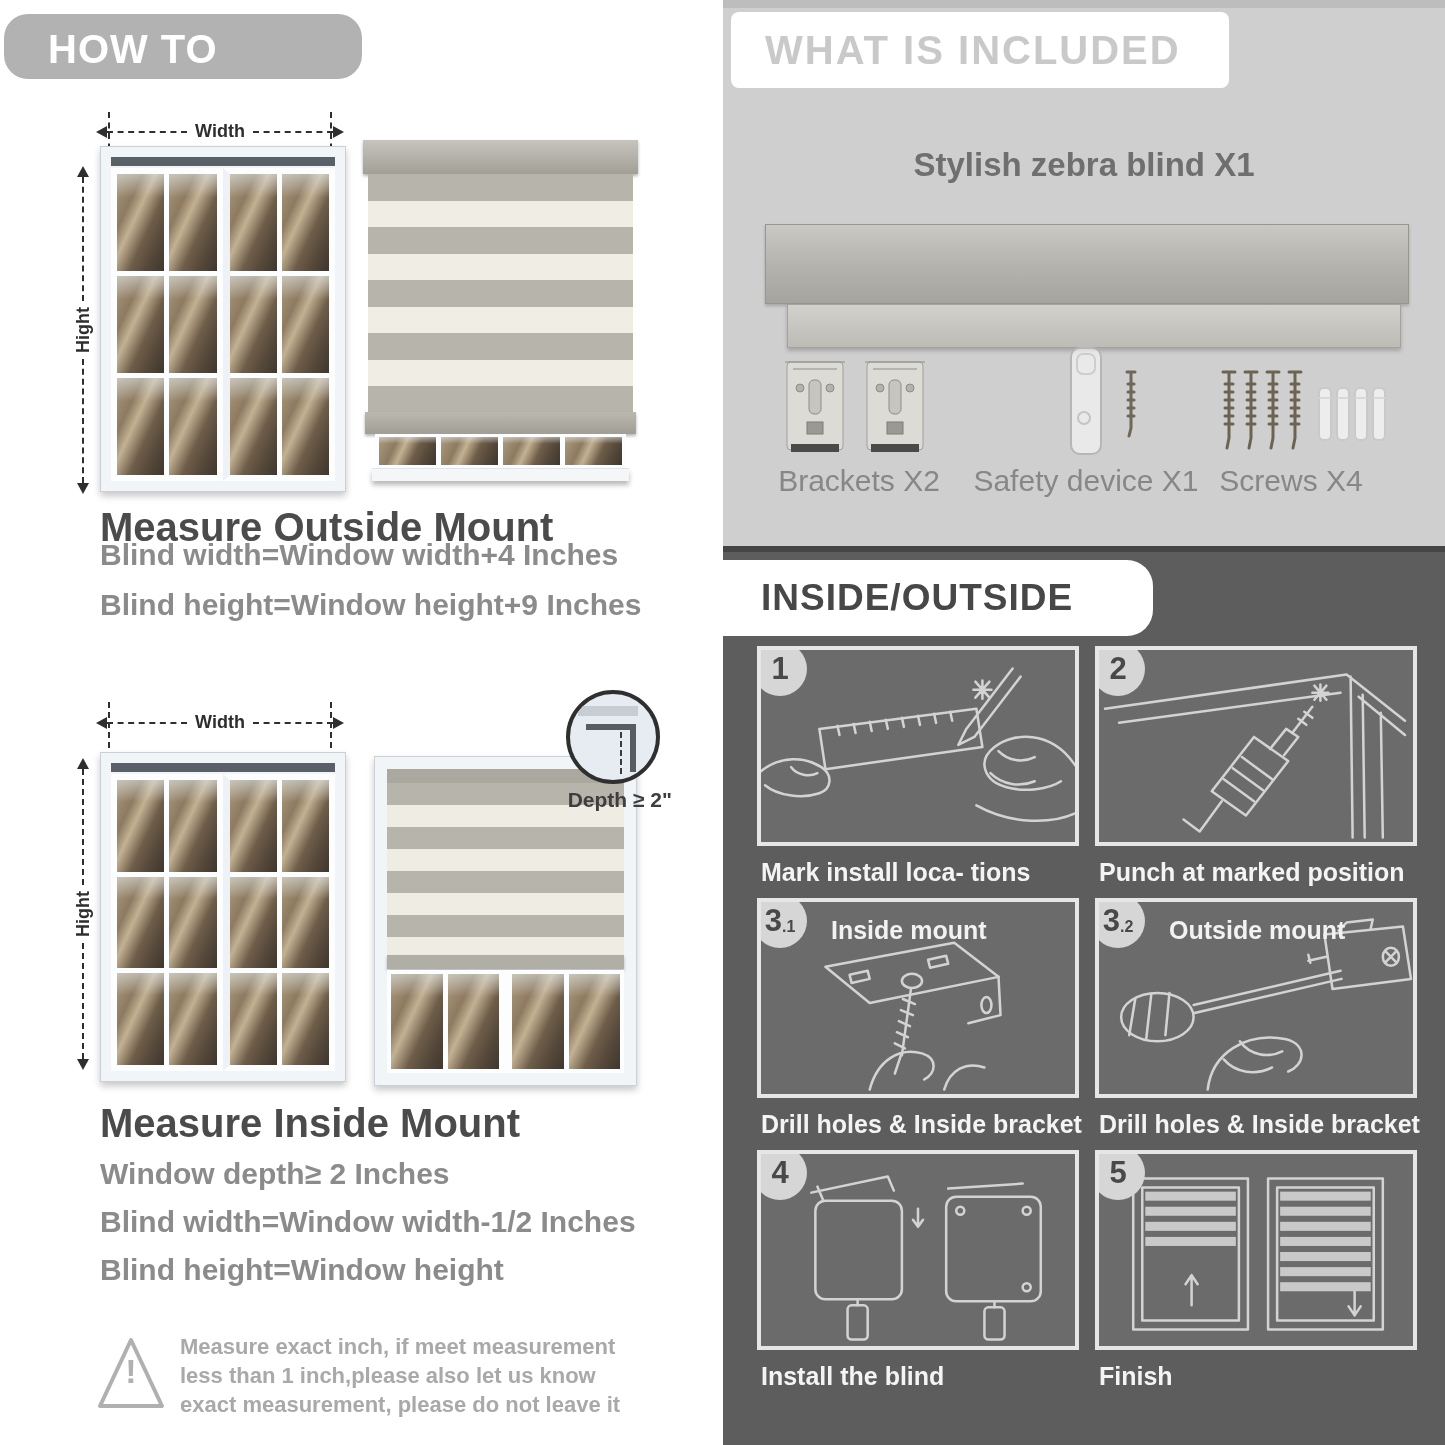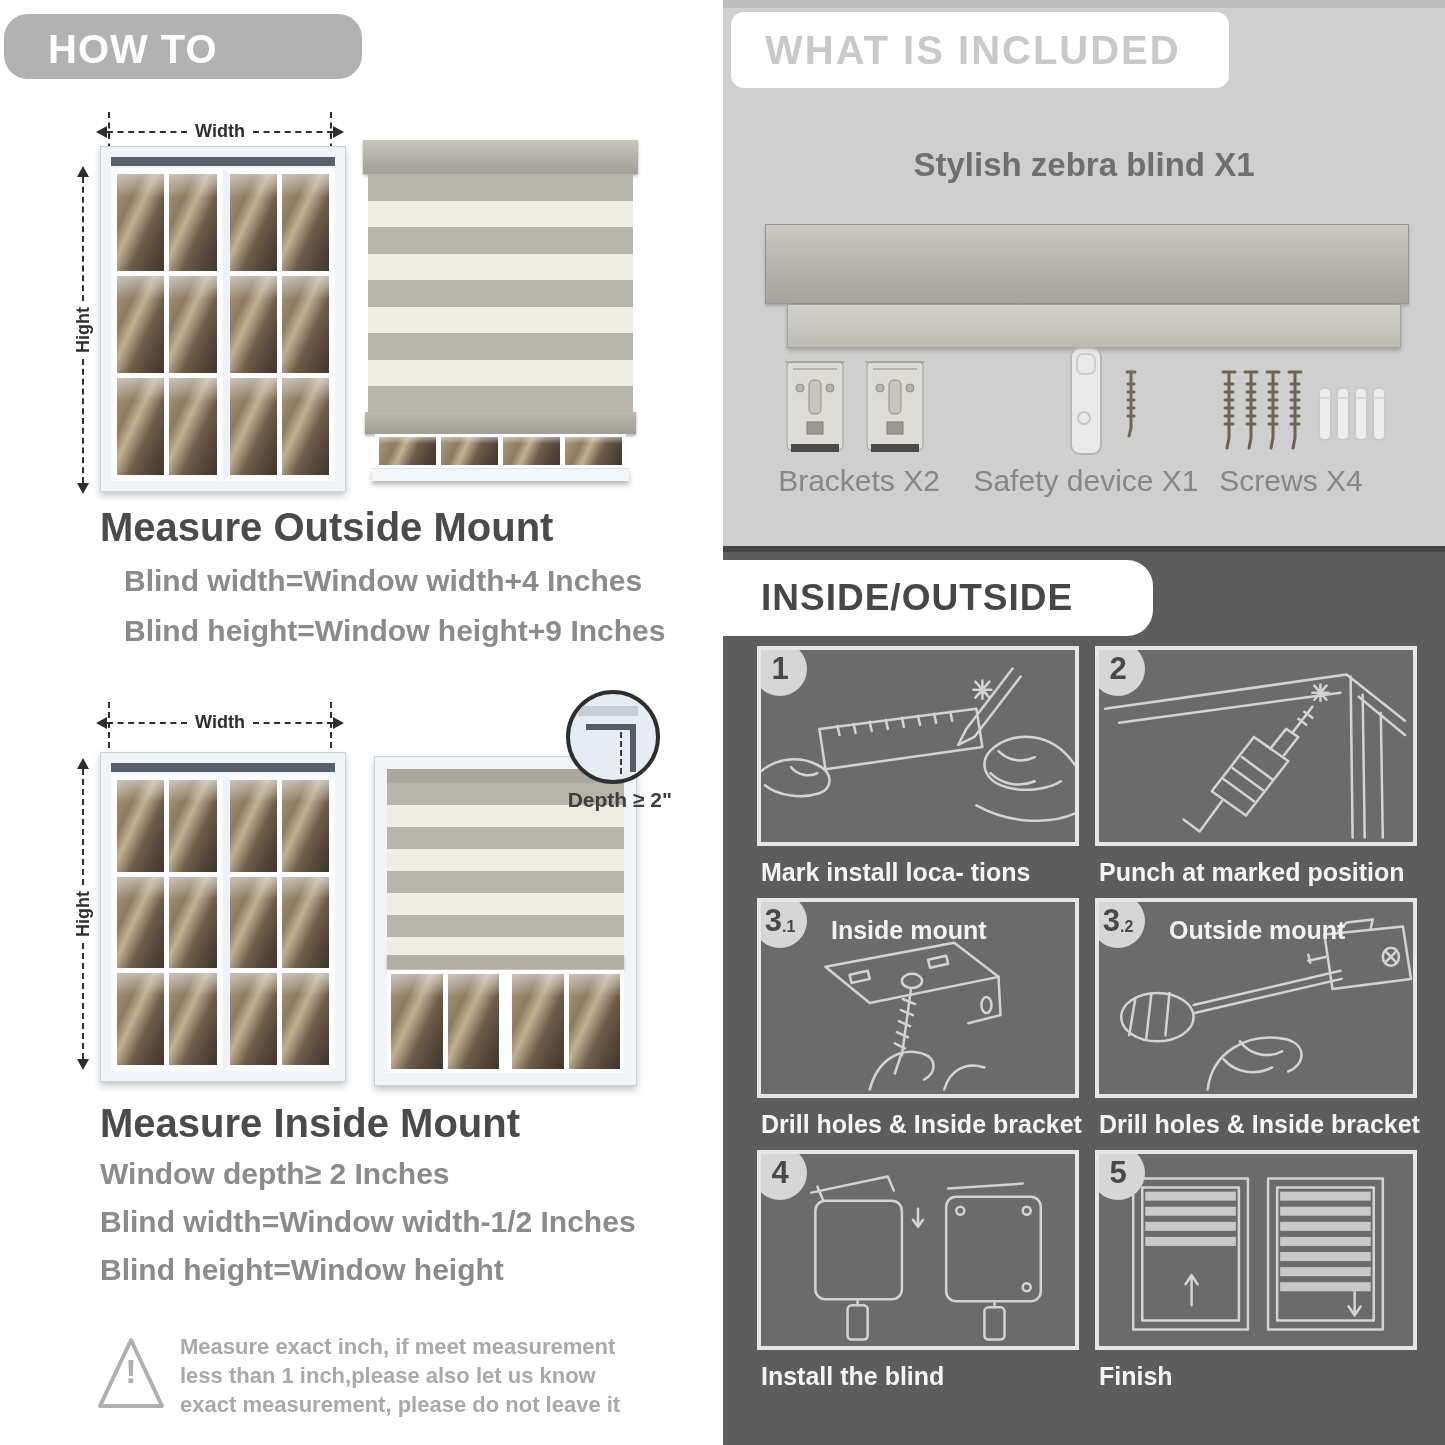--- a/index.html
+++ b/index.html
@@ -72,21 +72,21 @@
   .note-text{position:absolute;left:180px;top:1332px;width:470px;font-size:22px;font-weight:bold;
              color:#a9a9a9;line-height:29px;}
   .note-tri{position:absolute;left:96px;top:1334px;width:70px;height:78px;}
   .note-bang{position:absolute;left:96px;top:1352px;width:70px;text-align:center;
              font-size:34px;font-weight:bold;color:#b0b0b0;}
 
   
   #right{position:absolute;left:723px;top:0;width:722px;height:1445px;}
   #included{position:absolute;left:0;top:0;width:722px;height:546px;background:#cfcfcf;}
   #included .topstrip{position:absolute;left:0;top:0;width:722px;height:8px;background:#bdbdbd;}
-  .pill-right{position:absolute;left:8px;top:12px;width:498px;height:76px;background:#ffffff;border-radius:13px;
+  .pill-right{position:absolute;left:8px;top:12px;width:498px;height:76px;background:#ffffff;border-radius:8px;
               color:#c9c9c9;font-size:40px;font-weight:bold;line-height:76px;padding-left:34px;
               letter-spacing:2px;box-sizing:border-box;}
   .product-lbl{position:absolute;left:0;top:146px;width:722px;text-align:center;
                font-size:33px;font-weight:bold;color:#6f6f6f;}
   .bar-main{position:absolute;left:42px;top:224px;width:644px;height:80px;
             background:linear-gradient(180deg,#c9c8c3 0%,#b3b2ac 55%,#a5a49d 100%);
             border:1px solid #97968f;box-sizing:border-box;box-shadow:0 2px 3px rgba(0,0,0,.2);}
   .bar-fascia{position:absolute;left:64px;top:304px;width:614px;height:44px;
               background:linear-gradient(180deg,#d2d1cc,#bcbbb5);border:1px solid #a3a29b;box-sizing:border-box;
               box-shadow:0 3px 4px rgba(0,0,0,.2);}
@@ -165,21 +165,21 @@
       <div class="b-under">
         <div class="glass"></div>
           <div class="glass"></div>
         <div class="glass"></div>
           <div class="glass"></div>
       </div>
       <div class="b-sill"></div>
     </div>
 
     <div class="sec-title" style="top:505px;">Measure Outside Mount</div>
-    <div class="sec-lines" style="top:556px;margin-left:24px;">
+    <div class="sec-lines" style="top:530px;">
       <div>Blind width=Window width+4 Inches</div>
       <div>Blind height=Window height+9 Inches</div>
     </div>
 
     <div class="vg" style="left:108px;top:702px;height:46px;"></div>
     <div class="vg" style="left:330px;top:702px;height:46px;"></div>
     <div class="harrow" style="left:96px;top:712px;width:248px;">
       <span class="ah-l"></span>
       <span class="hd"></span>
       <span class="lbl">Width</span>

